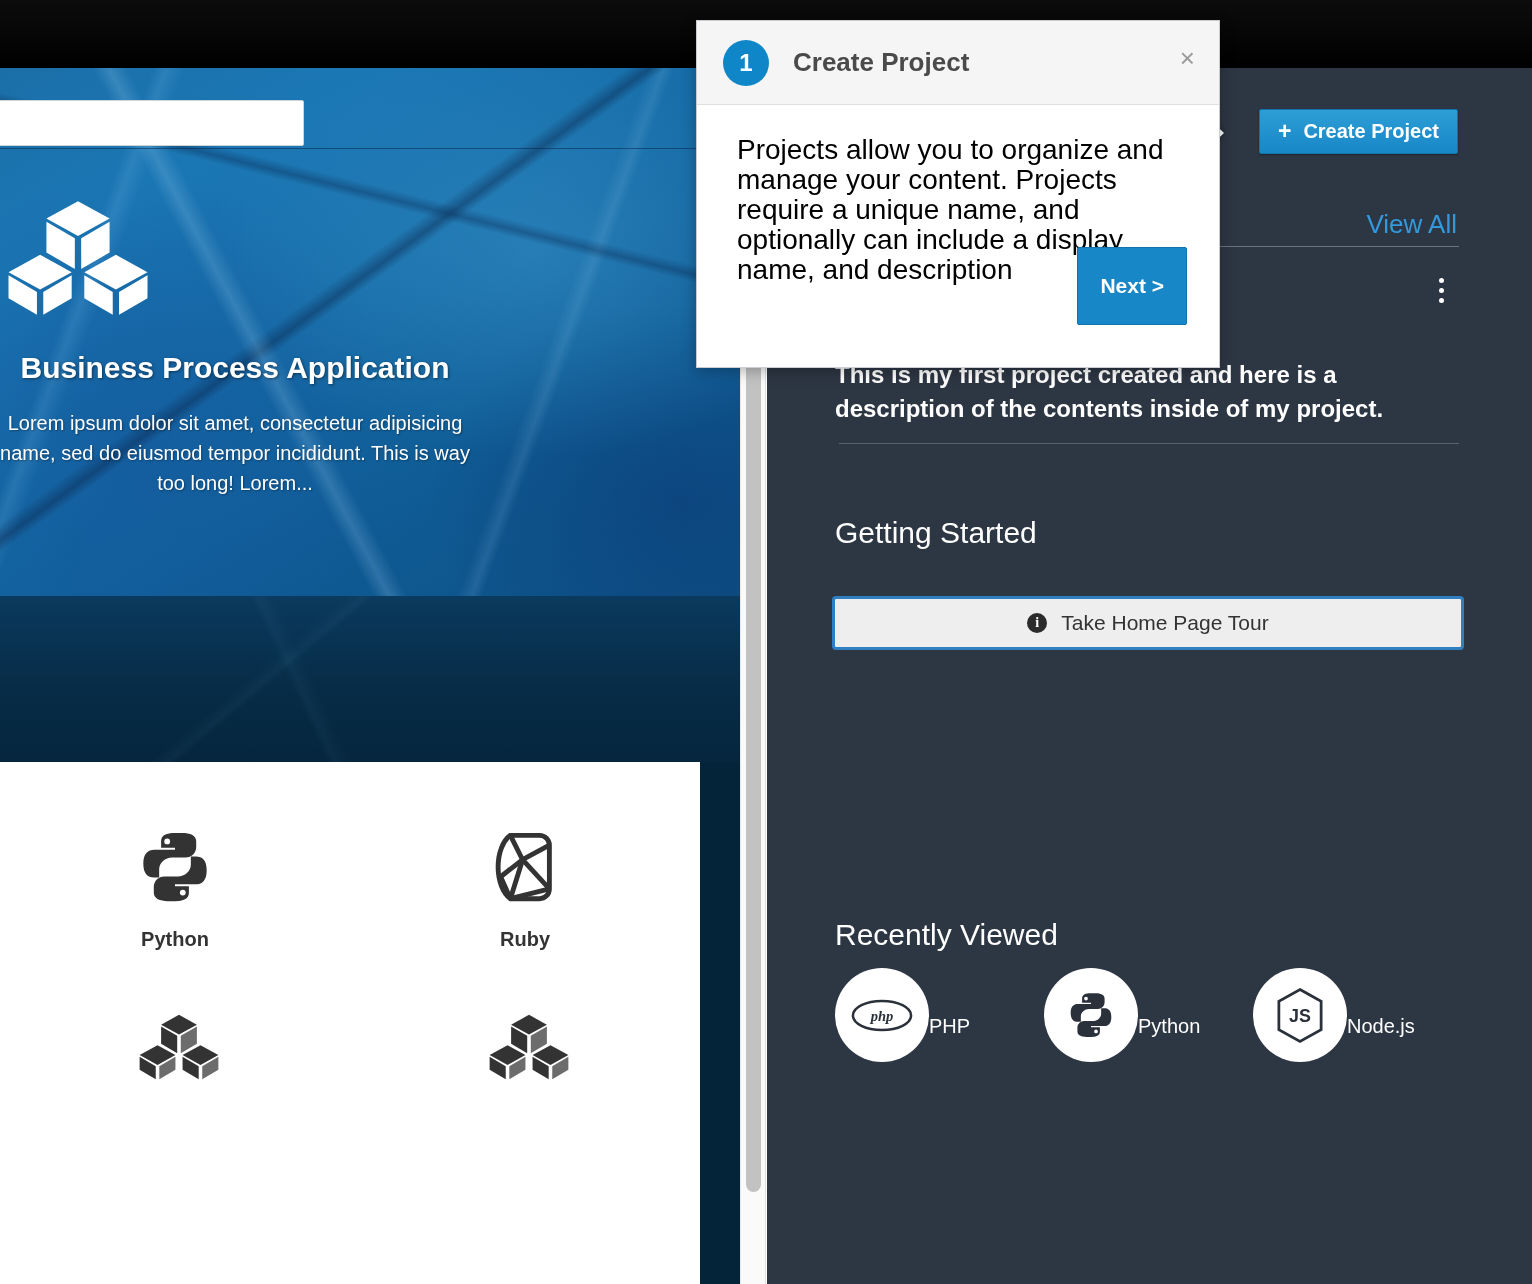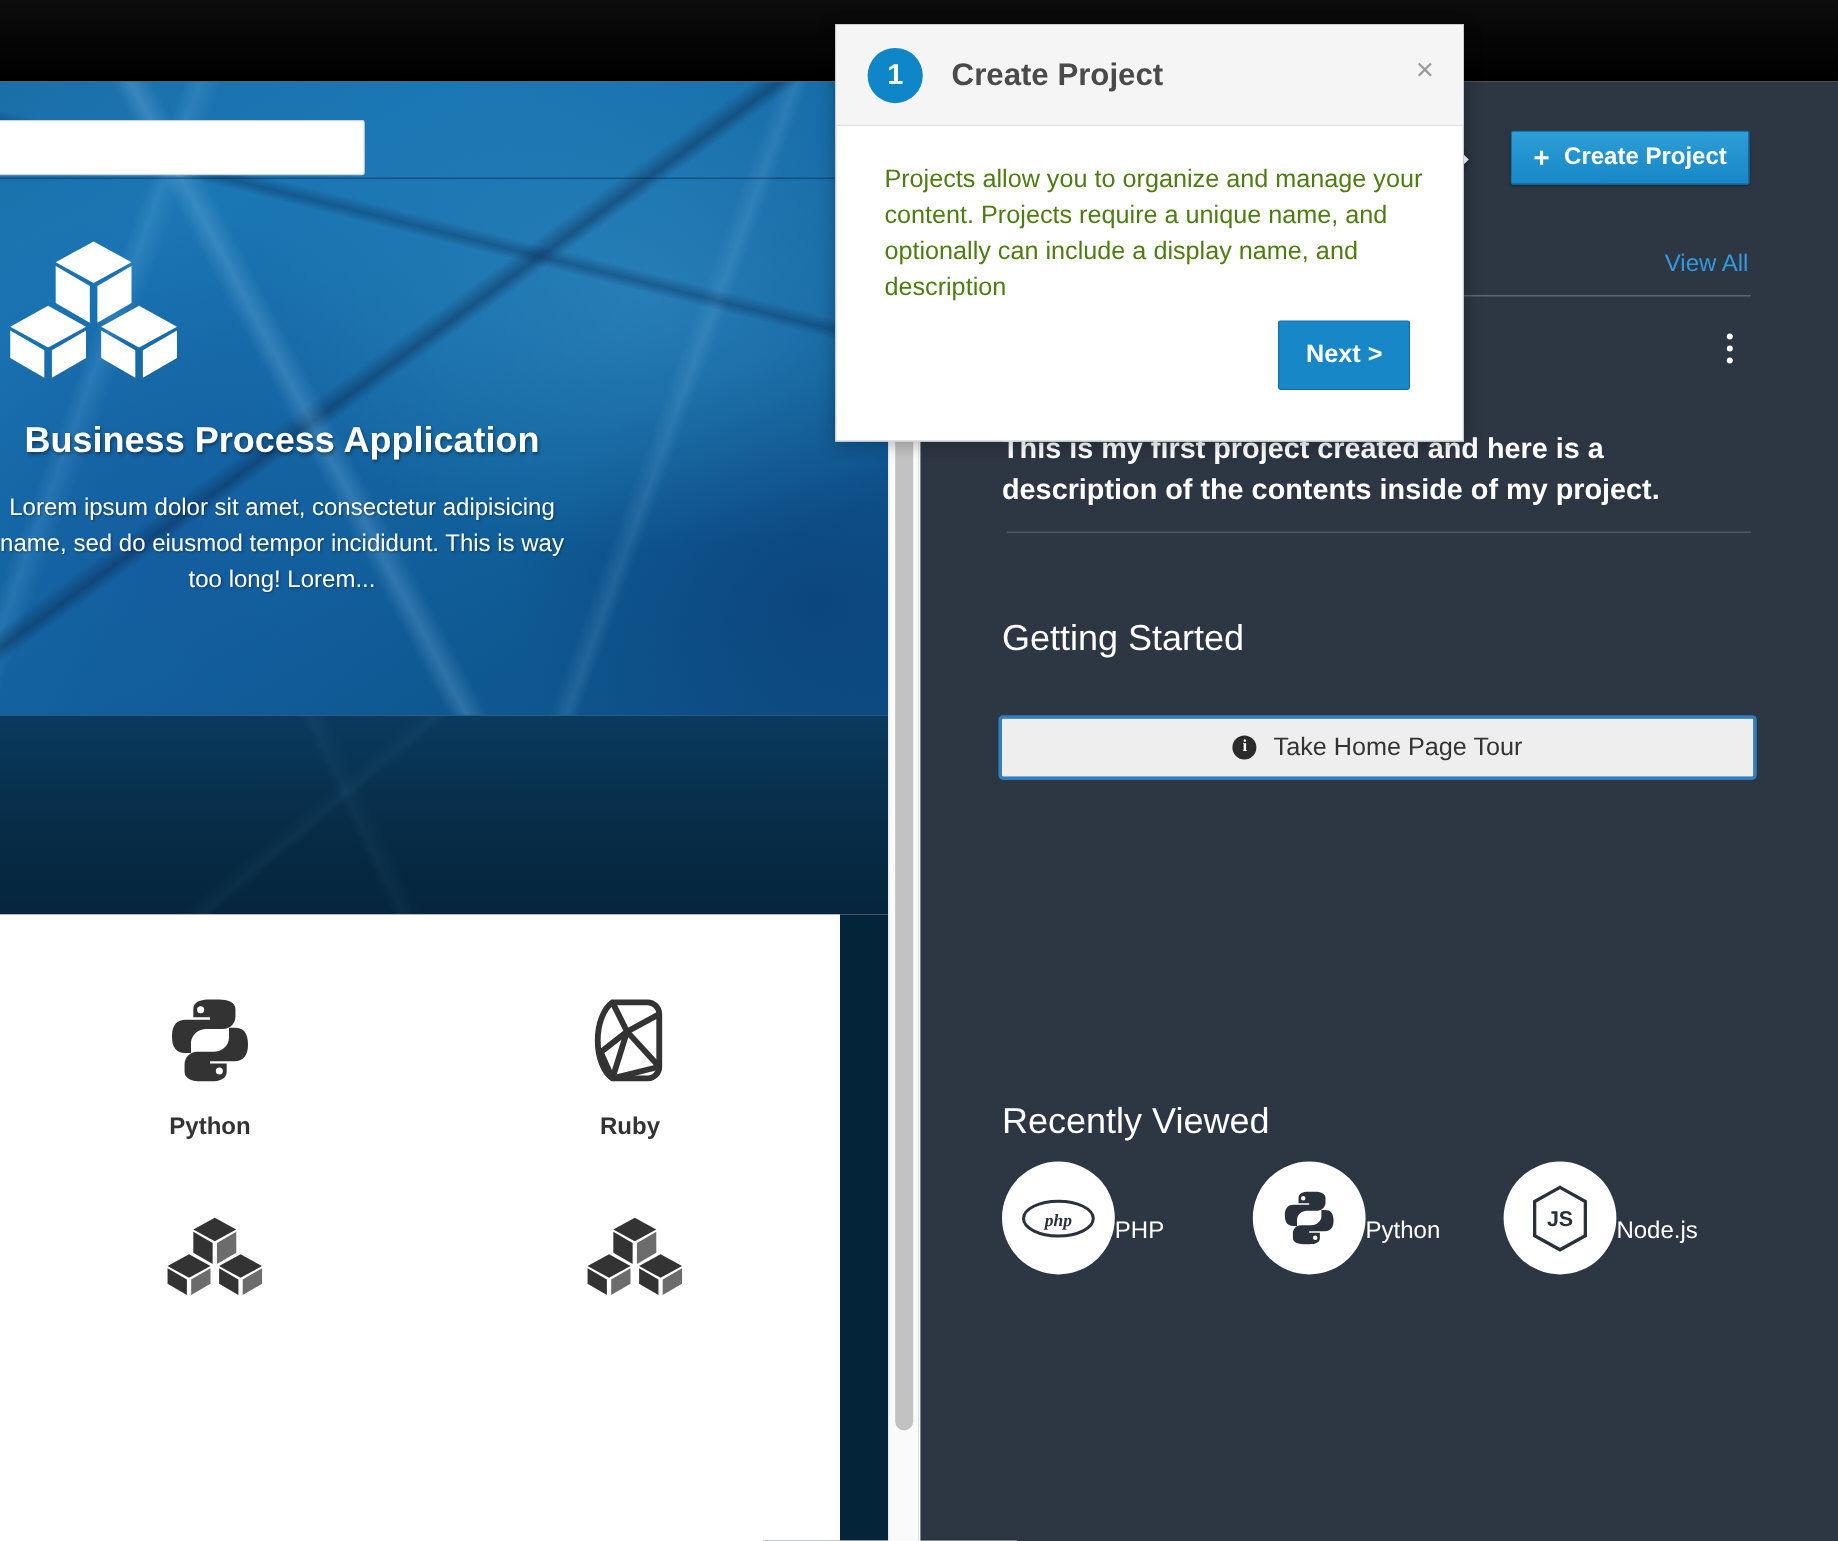--- a/index.html
+++ b/index.html
@@ -193,21 +193,21 @@
     font-weight: bold;
     cursor: pointer;
     box-shadow: 0 1px 2px rgba(0,0,0,0.30);
   }
   .create-btn .plus { font-size: 23px; font-weight: bold; line-height: 1; }
 
   .view-all {
     position: absolute;
     right: 75px; top: 141px;
     color: #3399dd;
-    font-size: 20px;
+    font-size: 26px;
     text-decoration: none;
     cursor: pointer;
   }
   .hr-top {
     position: absolute;
     left: 72px; top: 178px;
     width: 620px; height: 1px;
     background: #6b7280;
   }
 
@@ -370,33 +370,33 @@
     right: 24px; top: 24px;
     font-size: 26px;
     color: #9b9b9b;
     cursor: pointer;
     line-height: 1;
     background: none; border: none;
     font-family: "Liberation Sans", sans-serif;
   }
   .pop-body {
     padding: 30px 14px 0 40px;
-    font-size: 21px;
+    font-size: 28px;
     line-height: 30px;
-    color: #4d7c0f;
+    color: #000000;
   }
   .pop-next {
     position: absolute;
-    right: 44px; bottom: 42px;
+    right: 32px; bottom: 42px;
     background: #1787c7;
     border: 1px solid #1073ab;
     color: #ffffff;
     font-size: 21px;
     font-weight: bold;
-    padding: 16px 22px;
+    padding: 26px 22px;
     border-radius: 2px;
     cursor: pointer;
   }
 </style>
 </head>
 <body>
 
 <div id="root">
 
   <div class="topbar"></div>

